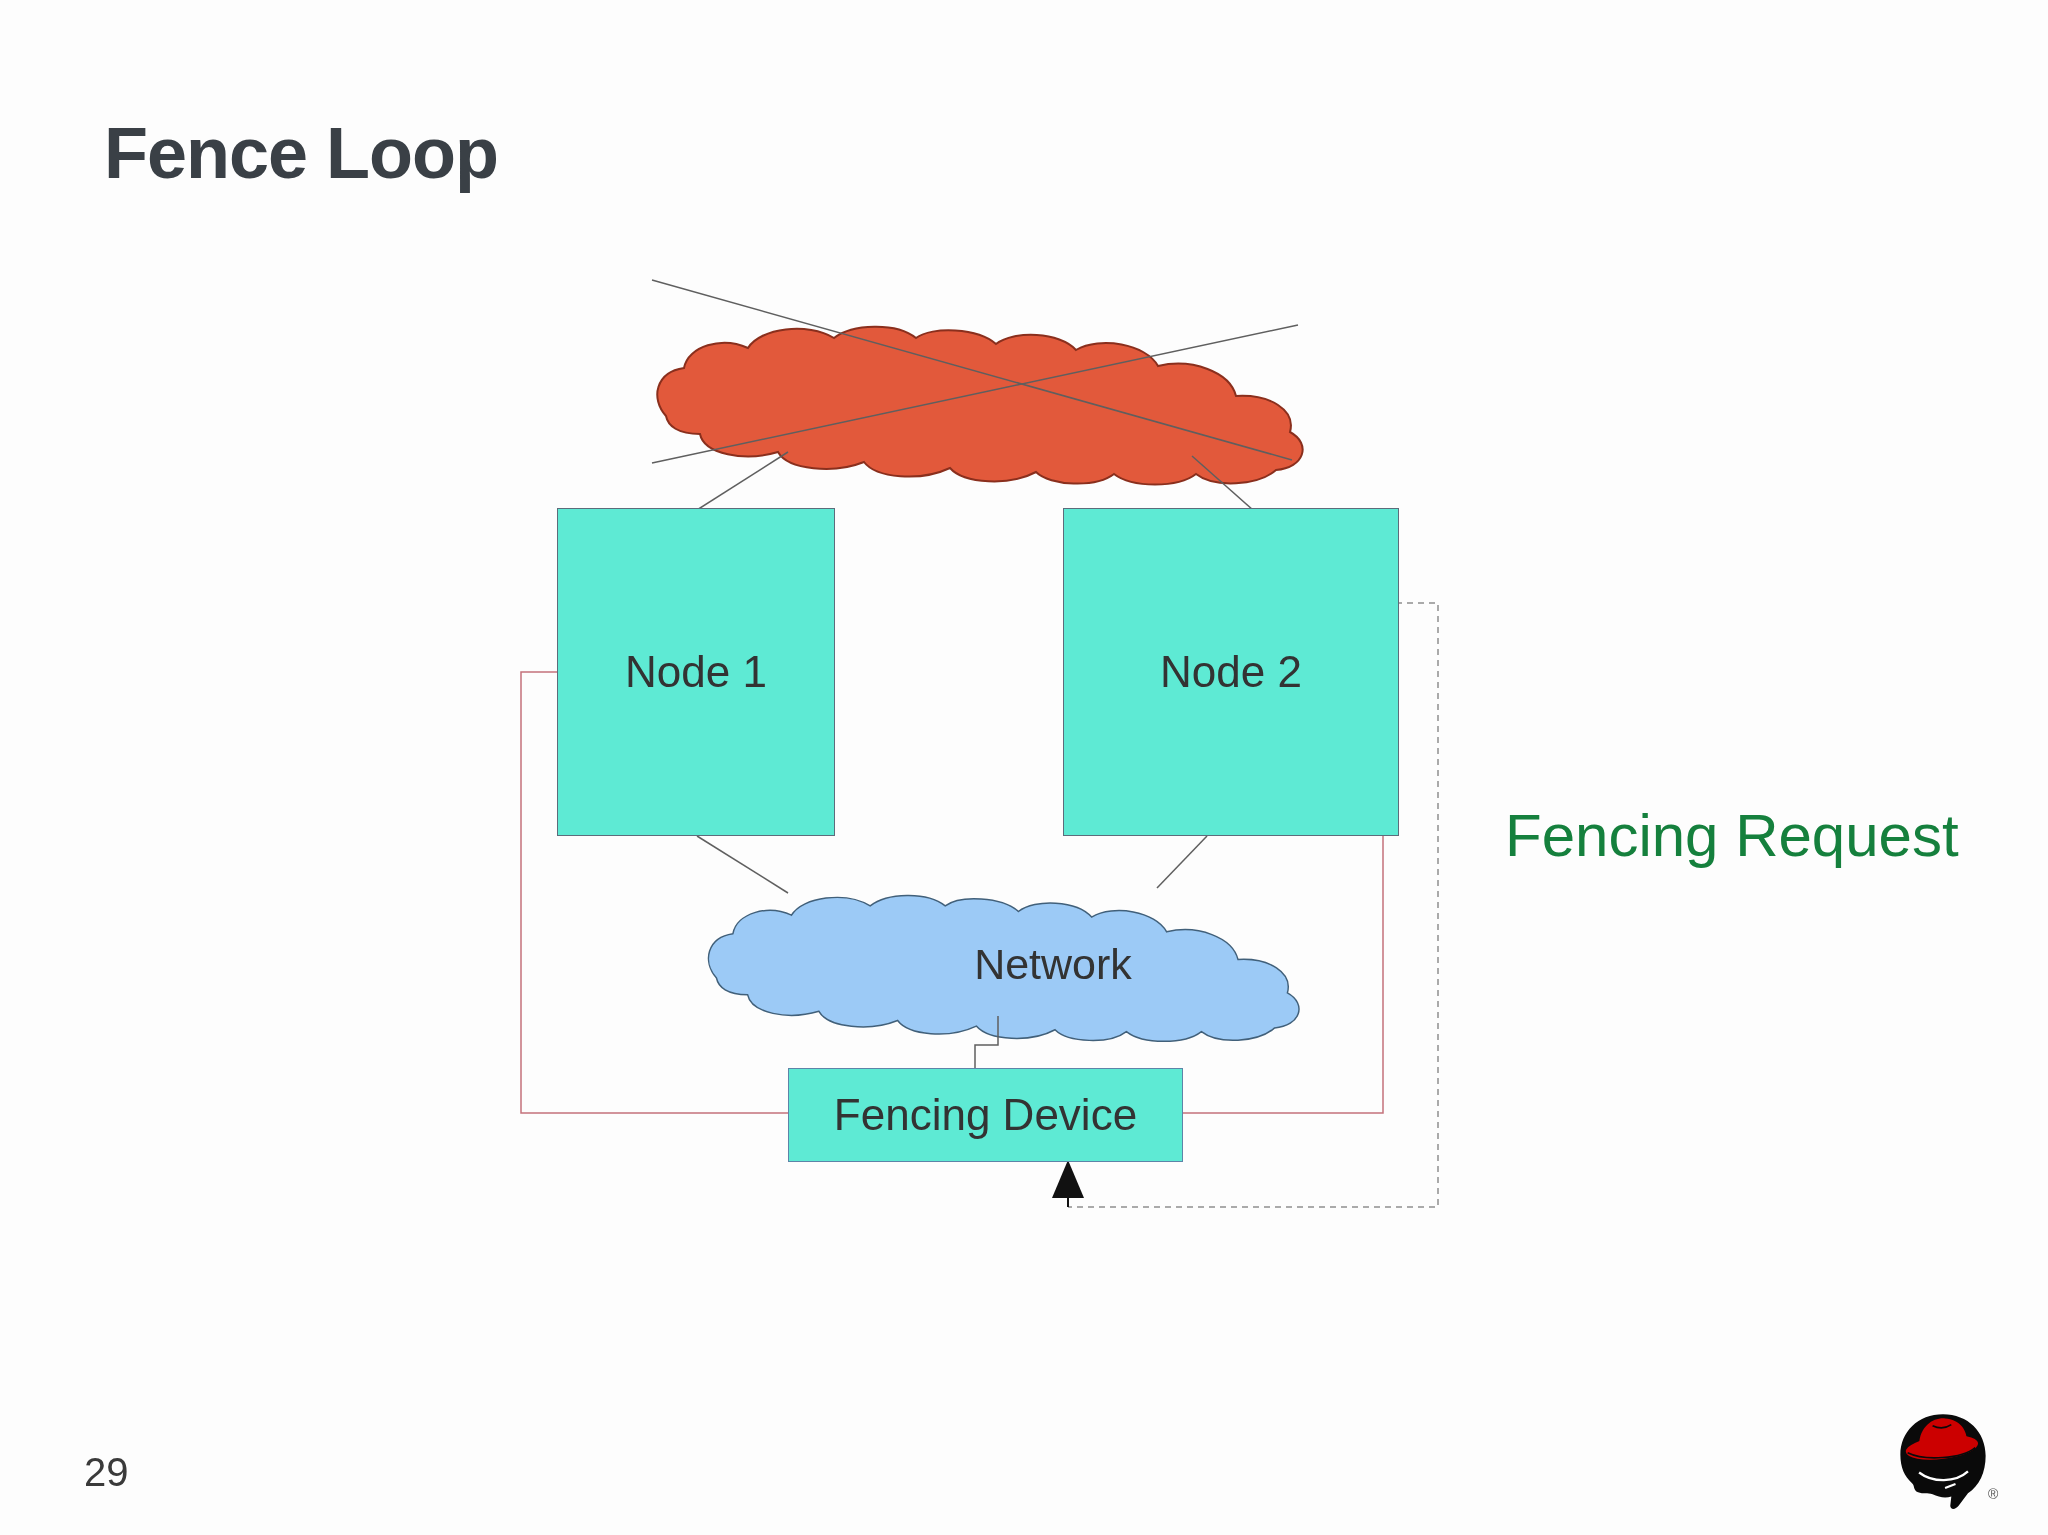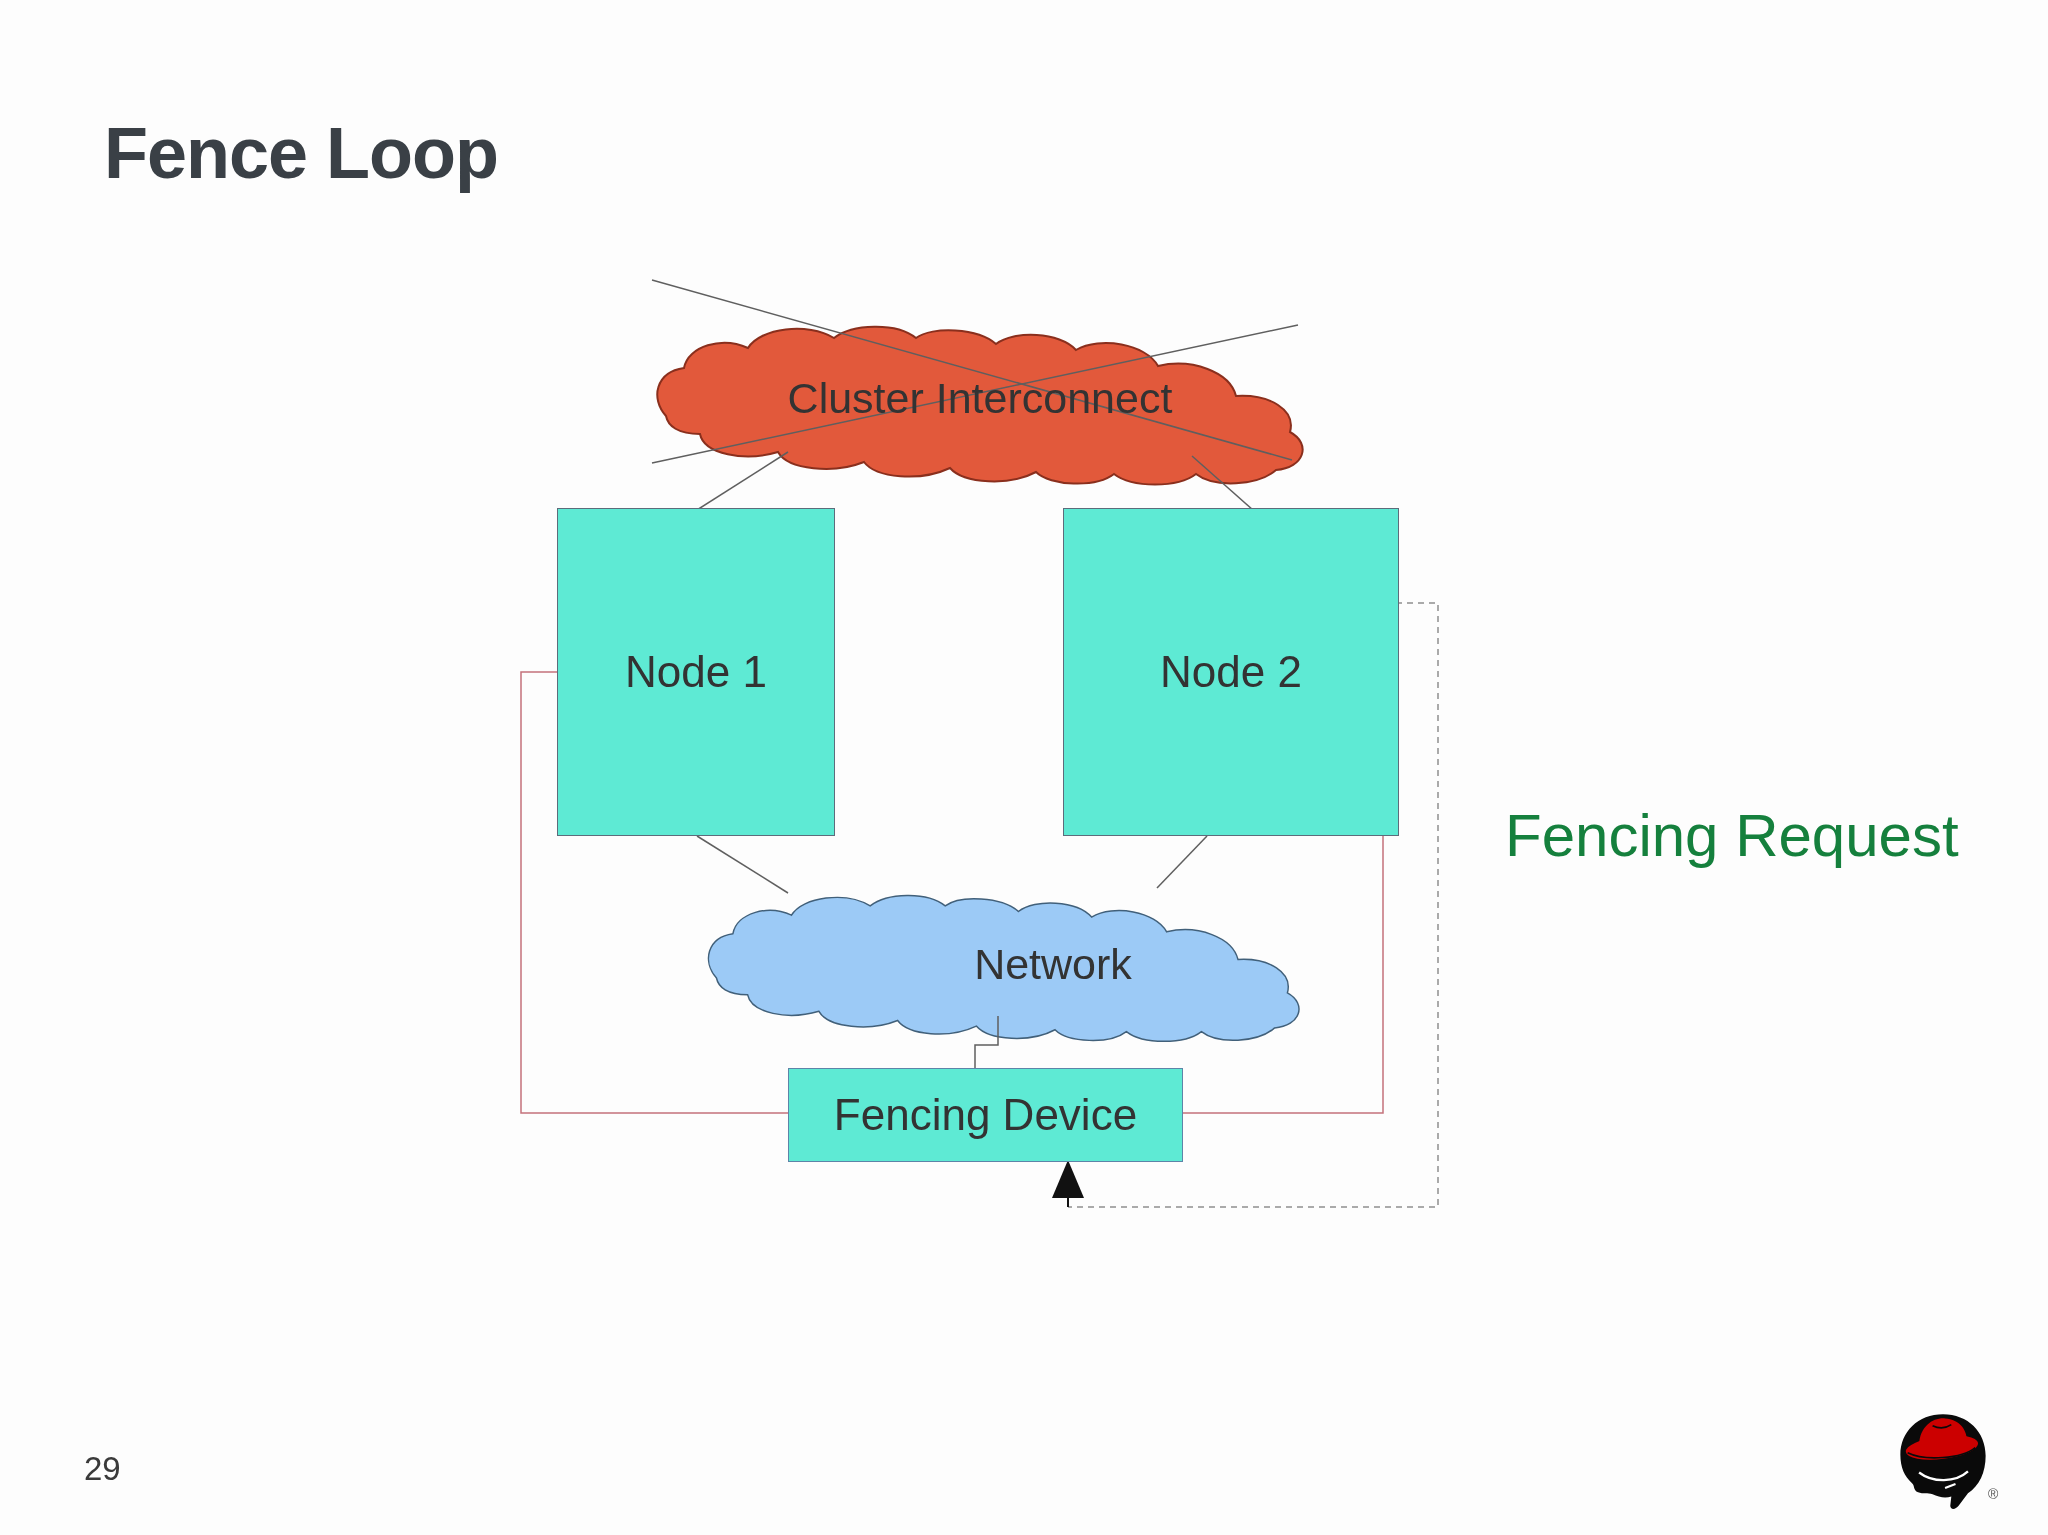--- a/index.html
+++ b/index.html
@@ -32,21 +32,21 @@
     font-size:43px;color:#333333;
   }
   .cluster-label{left:648px;top:374px;width:664px;}
   .network-label{left:740px;top:940px;width:626px;}
   .fencing-request{
     position:absolute;left:1505px;top:801px;
     font-size:60px;color:#15803d;white-space:nowrap;
   }
   .page-number{
     position:absolute;left:84px;top:1450px;
-    font-size:33px;color:#3a3a3a;
+    font-size:40px;color:#3a3a3a;
   }
   .redhat-logo{position:absolute;left:1891px;top:1408px;width:104px;height:104px;}
   .registered-mark{
     position:absolute;left:1988px;top:1486px;
     font-size:14px;color:#555555;
   }
 </style>
 </head>
 <body>
 
@@ -101,21 +101,20 @@
   <div class="dbox node1-box">
     <span>Node 1</span>
   </div>
   <div class="dbox node2-box">
     <span>Node 2</span>
   </div>
   <div class="dbox device-box">
     <span>Fencing Device</span>
   </div>
 
-  <div class="cloud-label cluster-label">Cluster Interconnect</div>
   <div class="cloud-label network-label">Network</div>
 
   <div class="fencing-request">Fencing Request</div>
 
   <div class="page-number">29</div>
 
   <svg class="redhat-logo" viewBox="0 0 100 100">
     <path fill="#0a0a0a" d="M 50 6
              C 26 6 9 23 9 45
              C 9 57 13 66 20 72

